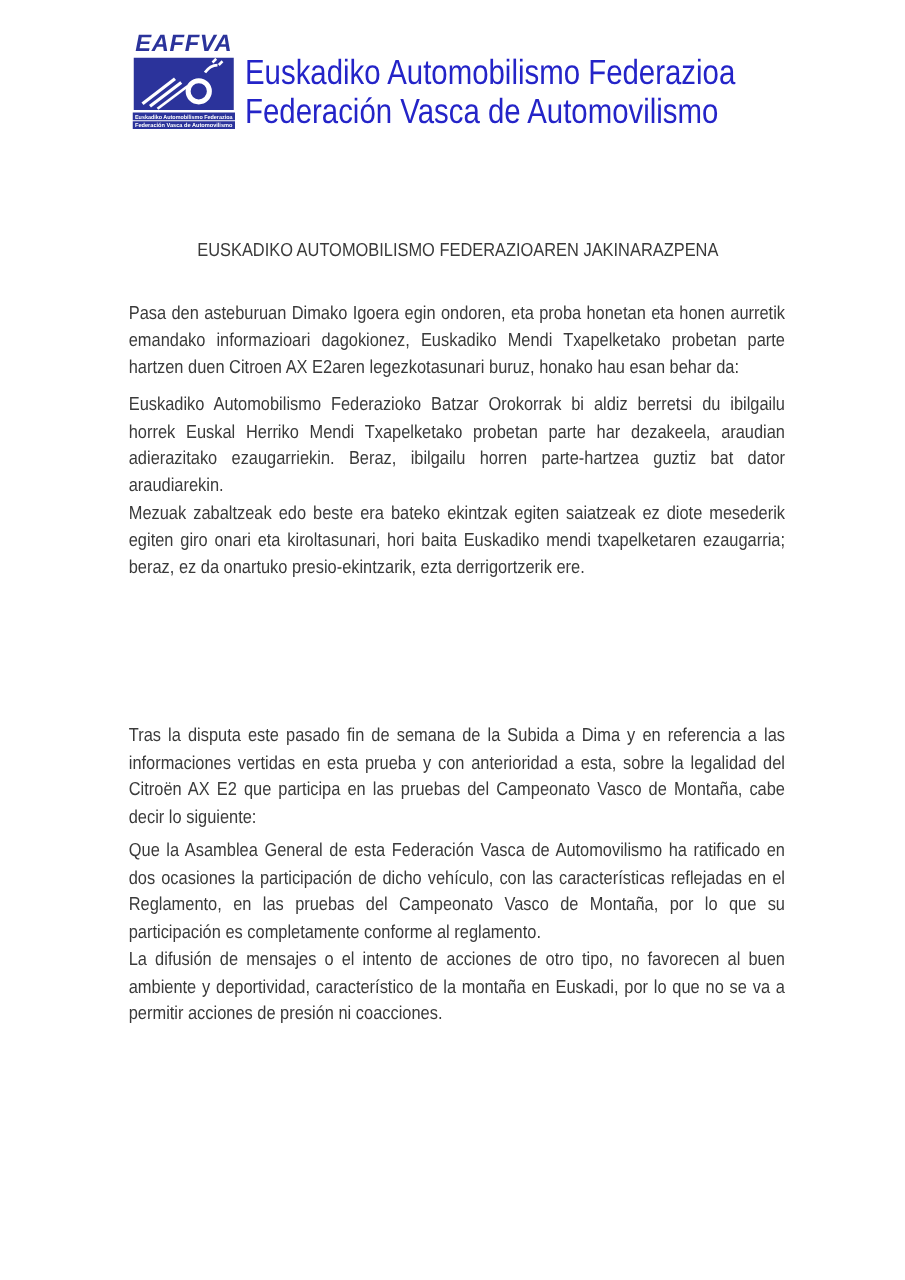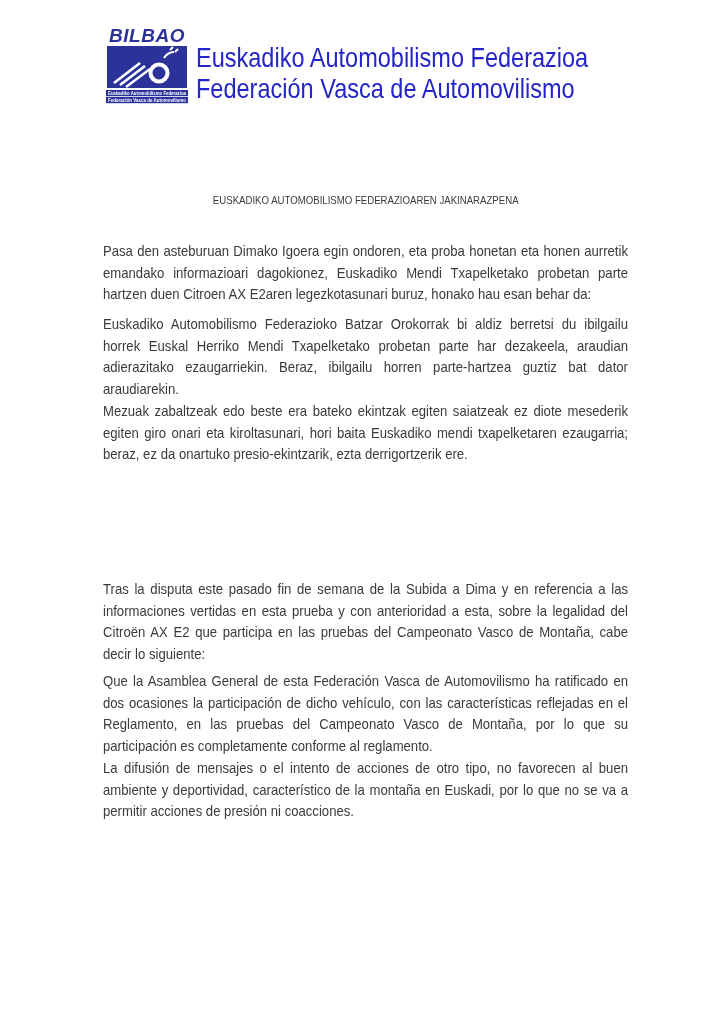--- a/index.html
+++ b/index.html
@@ -46,21 +46,21 @@
     transform: scaleX(0.84);
     transform-origin: 0 50%;
   }
 
   
   .heading {
     position: absolute;
     left: 103px;
     width: 526px;
     text-align: center;
-    font-size: 11px;
+    font-size: 15px;
     line-height: 21px;
     white-space: nowrap;
   }
   .heading .condense {
     display: inline-block;
     transform: scaleX(0.875);
     transform-origin: 50% 50%;
   }
   .para {
     position: absolute;
@@ -98,21 +98,21 @@
     transform-origin: 0 0;
     white-space: pre;
   }
 </style>
 </head>
 <body>
 
 <div class="page">
 
   <div class="logo">
-    <div class="logo-acronym">BILBAO</div>
+    <div class="logo-acronym">EAFFVA</div>
     <svg class="logo-emblem" width="82" height="58" viewBox="0 0 82 58" xmlns="http://www.w3.org/2000/svg">
 
       <rect x="1" y="0" width="80" height="42" fill="#2b339b"></rect>
 
       <path d="M8,37 L34,17" stroke="#ffffff" stroke-width="2.6" fill="none"></path>
       <path d="M14,39 L39,20" stroke="#ffffff" stroke-width="2.6" fill="none"></path>
       <path d="M20,41 L44,23" stroke="#ffffff" stroke-width="2.2" fill="none"></path>
 
       <circle cx="53" cy="27" r="8.5" stroke="#ffffff" stroke-width="4" fill="none"></circle>
 

